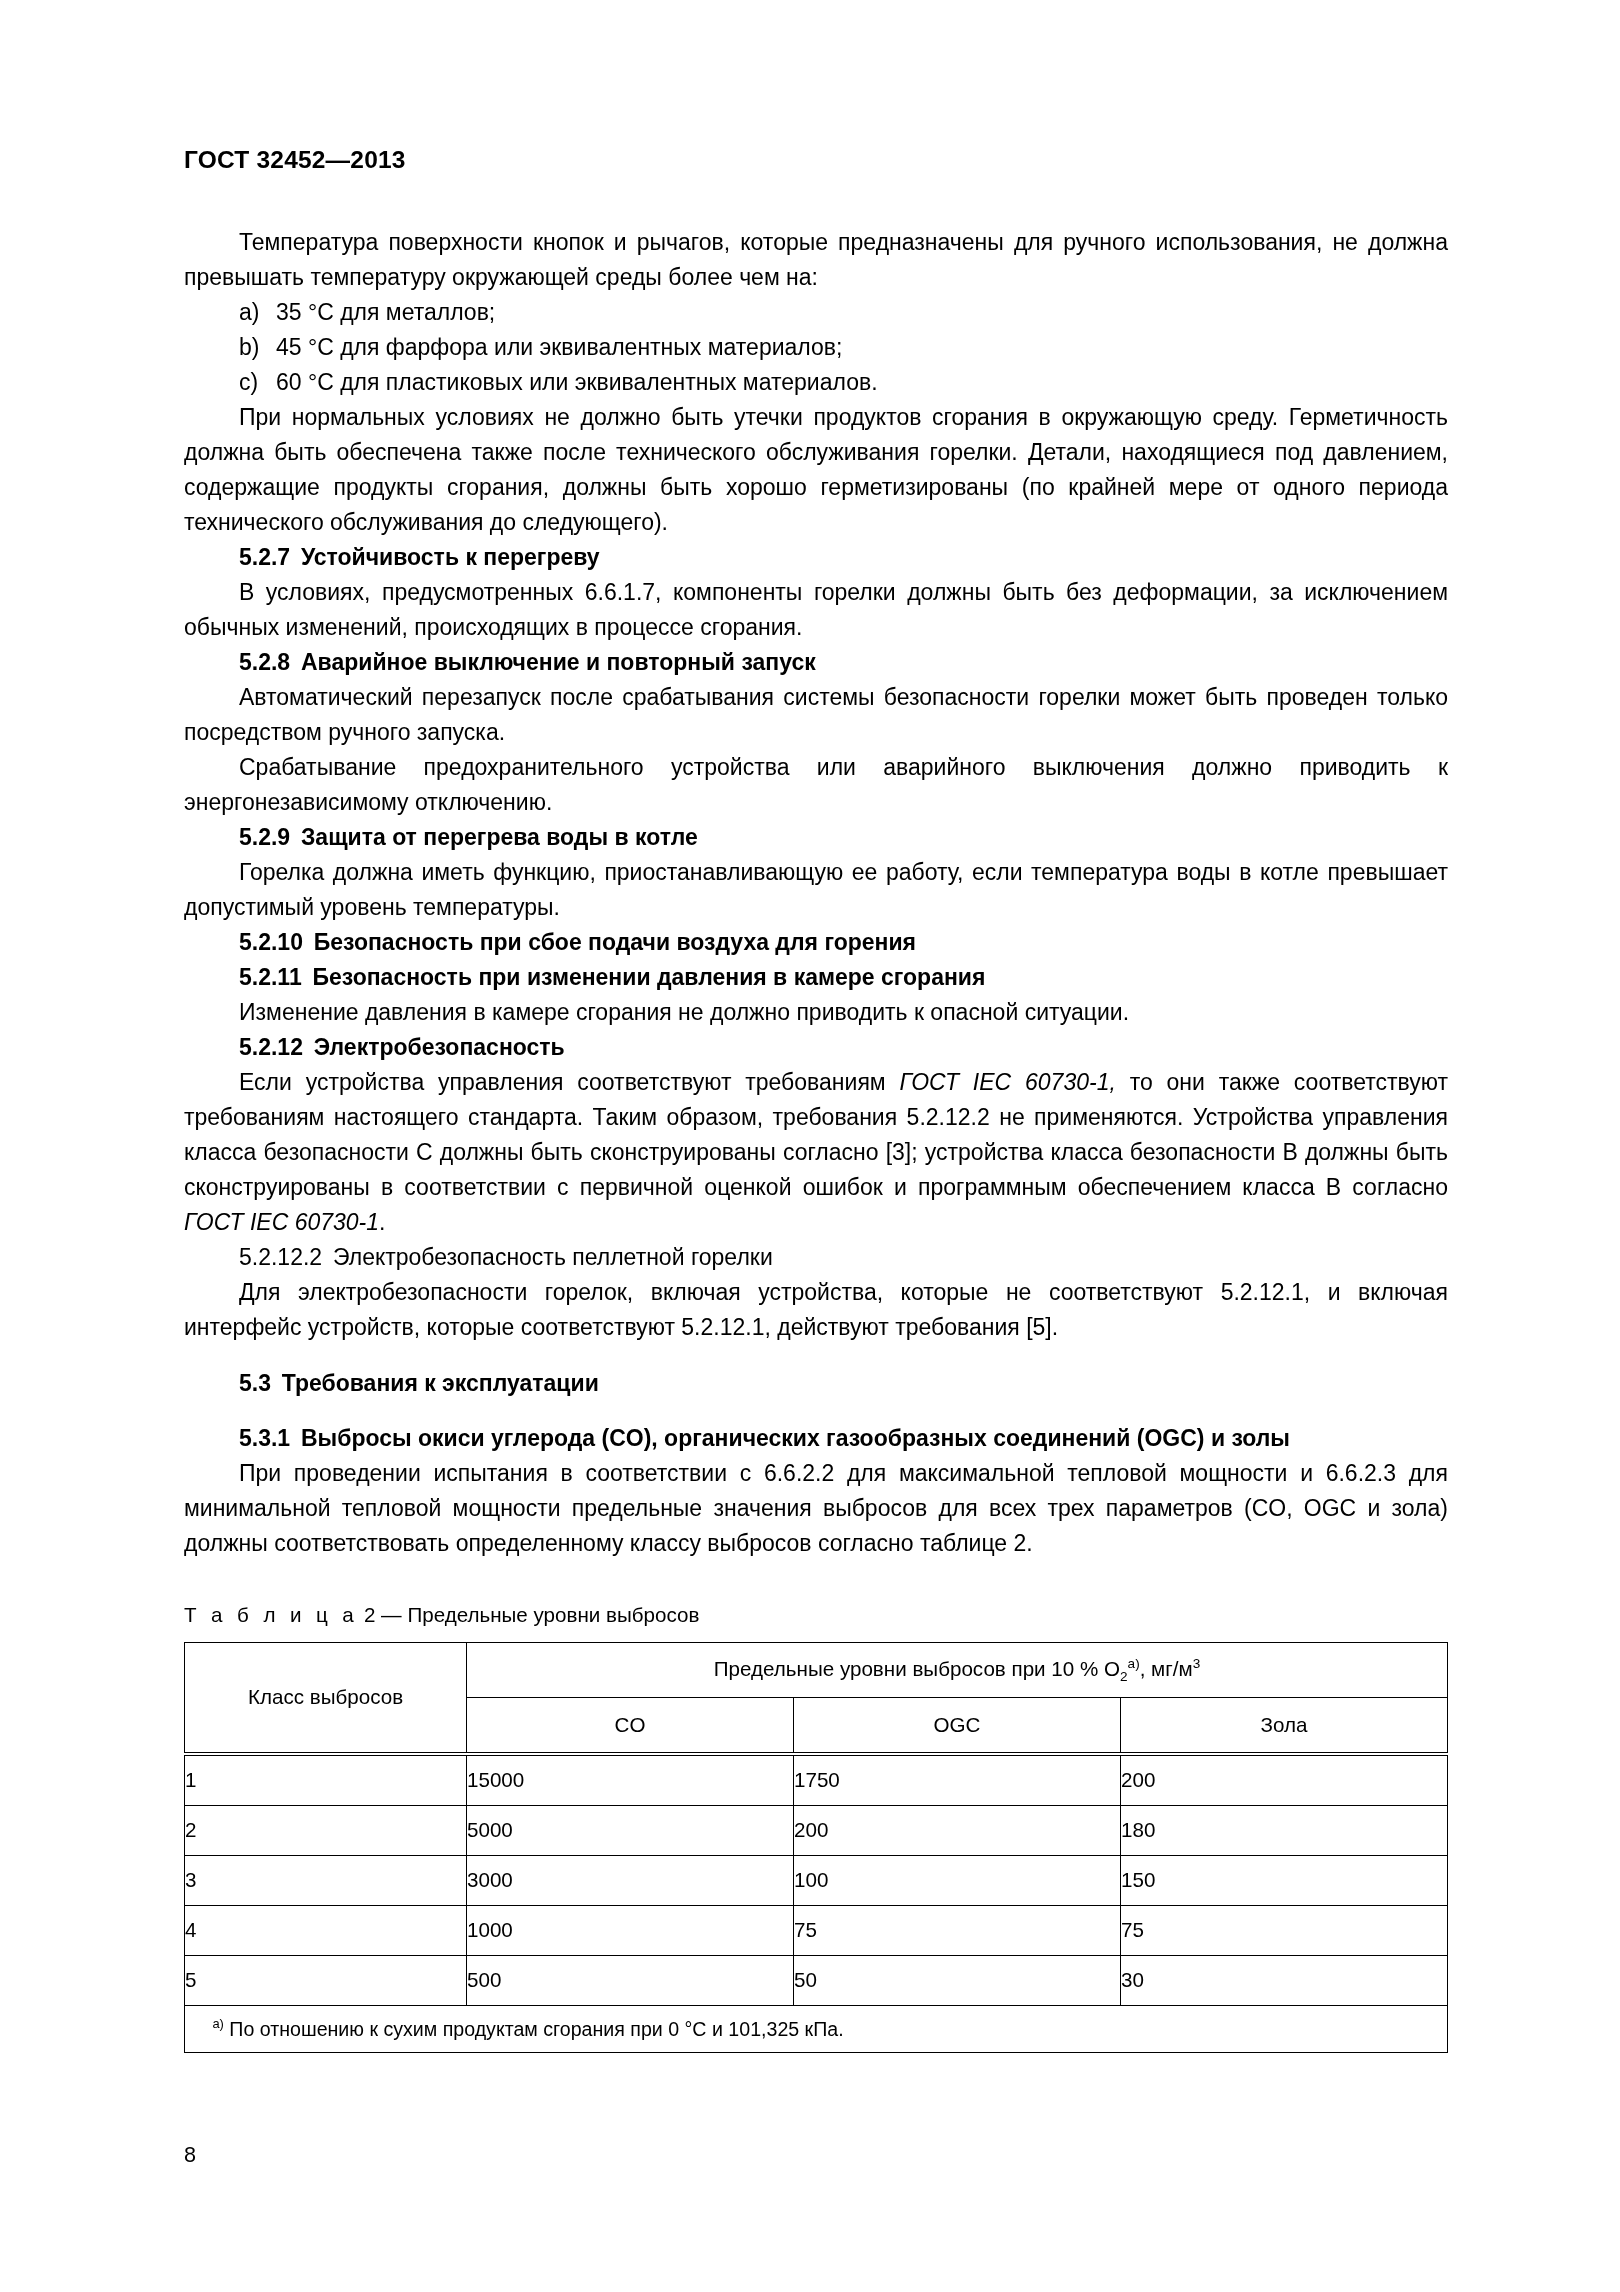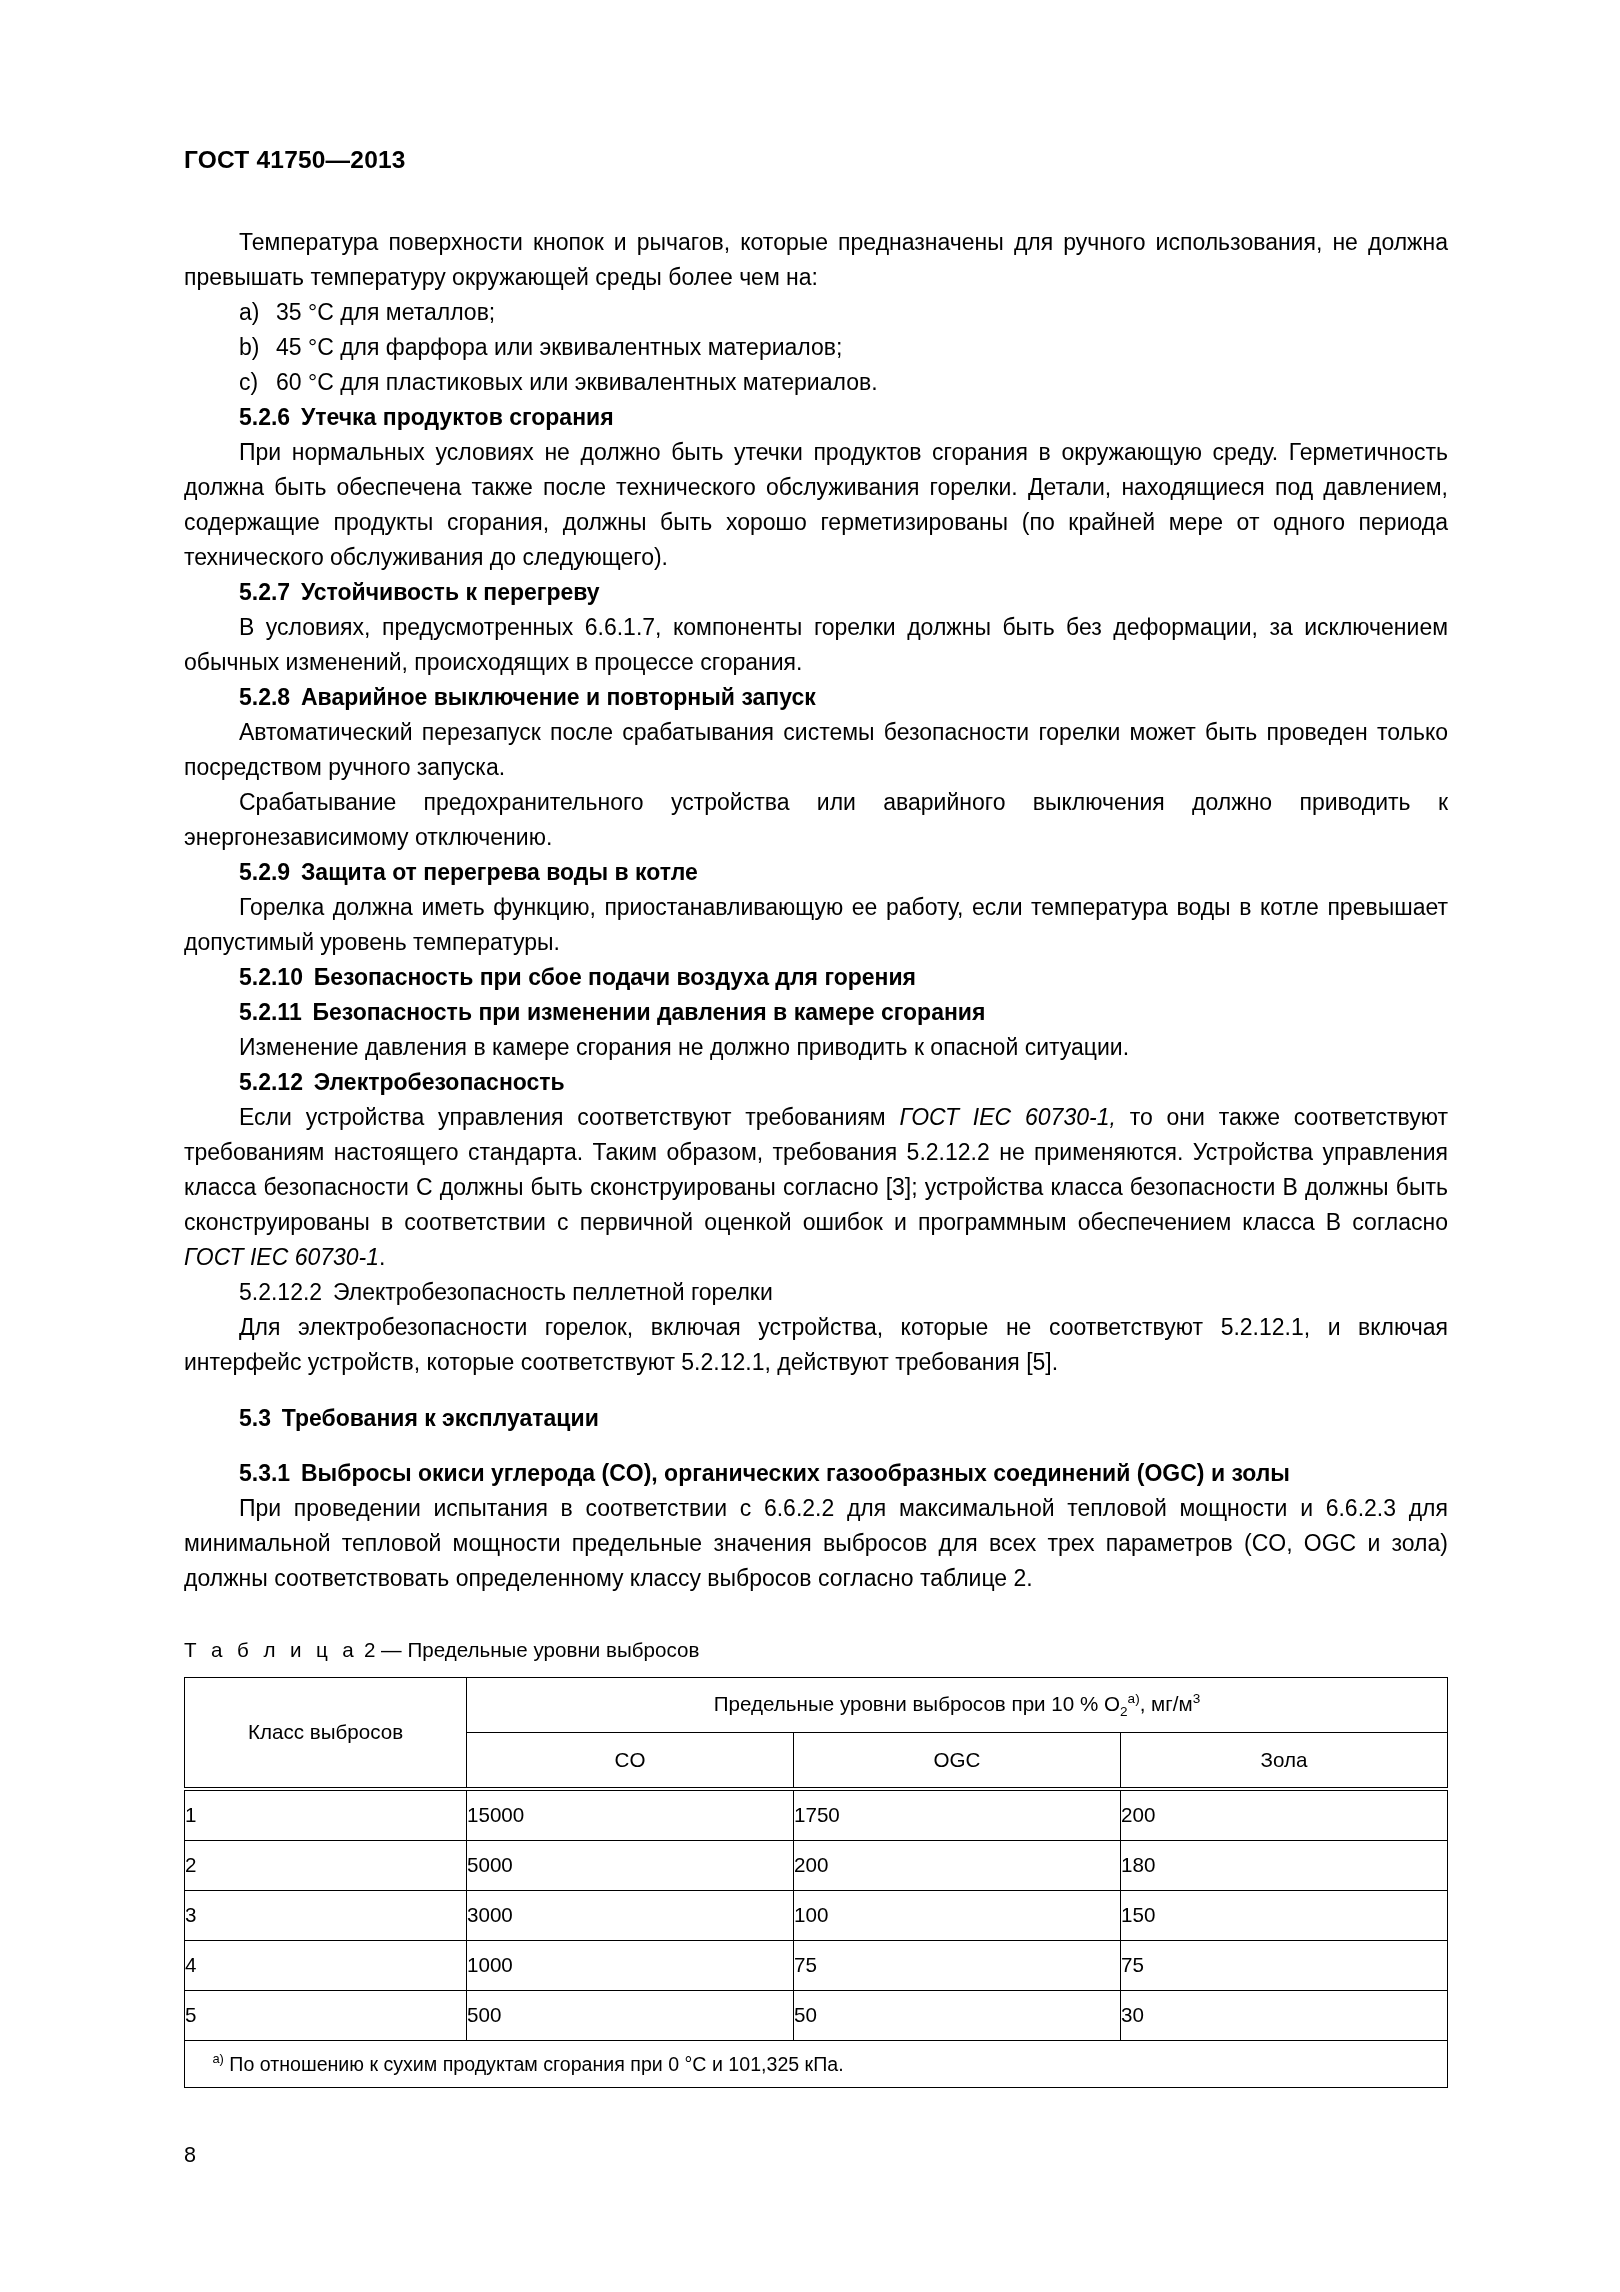--- a/index.html
+++ b/index.html
@@ -152,31 +152,30 @@
     font-size: 21.6px;
   }
 </style>
 </head>
 <body>
 
 <div class="page">
 
   <div class="content">
 
-    <div class="doc-header">ГОСТ 41750—2013</div>
+    <div class="doc-header">ГОСТ 32452—2013</div>
 
     <p class="body-text">Температура поверхности кнопок и рычагов, которые предназначены для ручного использования, не должна превышать температуру окружающей среды более чем на:</p>
 
     <ul class="alpha-list">
       <li><span class="marker">a)</span><span>35 °C для металлов;</span></li>
       <li><span class="marker">b)</span><span>45 °C для фарфора или эквивалентных материалов;</span></li>
       <li><span class="marker">c)</span><span>60 °C для пластиковых или эквивалентных материалов.</span></li>
     </ul>
 
-    <h3 class="sec-head"><span class="num">5.2.6</span><span>Утечка продуктов сгорания</span></h3>
     <p class="body-text">При нормальных условиях не должно быть утечки продуктов сгорания в окружающую среду. Герметичность должна быть обеспечена также после технического обслуживания горелки. Детали, находящиеся под давлением, содержащие продукты сгорания, должны быть хорошо герметизированы (по крайней мере от одного периода технического обслуживания до следующего).</p>
 
     <h3 class="sec-head"><span class="num">5.2.7</span><span>Устойчивость к перегреву</span></h3>
     <p class="body-text">В условиях, предусмотренных 6.6.1.7, компоненты горелки должны быть без деформации, за исключением обычных изменений, происходящих в процессе сгорания.</p>
 
     <h3 class="sec-head"><span class="num">5.2.8</span><span>Аварийное выключение и повторный запуск</span></h3>
     <p class="body-text">Автоматический перезапуск после срабатывания системы безопасности горелки может быть проведен только посредством ручного запуска.</p>
     <p class="body-text">Срабатывание предохранительного устройства или аварийного выключения должно приводить к энергонезависимому отключению.</p>
 
     <h3 class="sec-head"><span class="num">5.2.9</span><span>Защита от перегрева воды в котле</span></h3>

